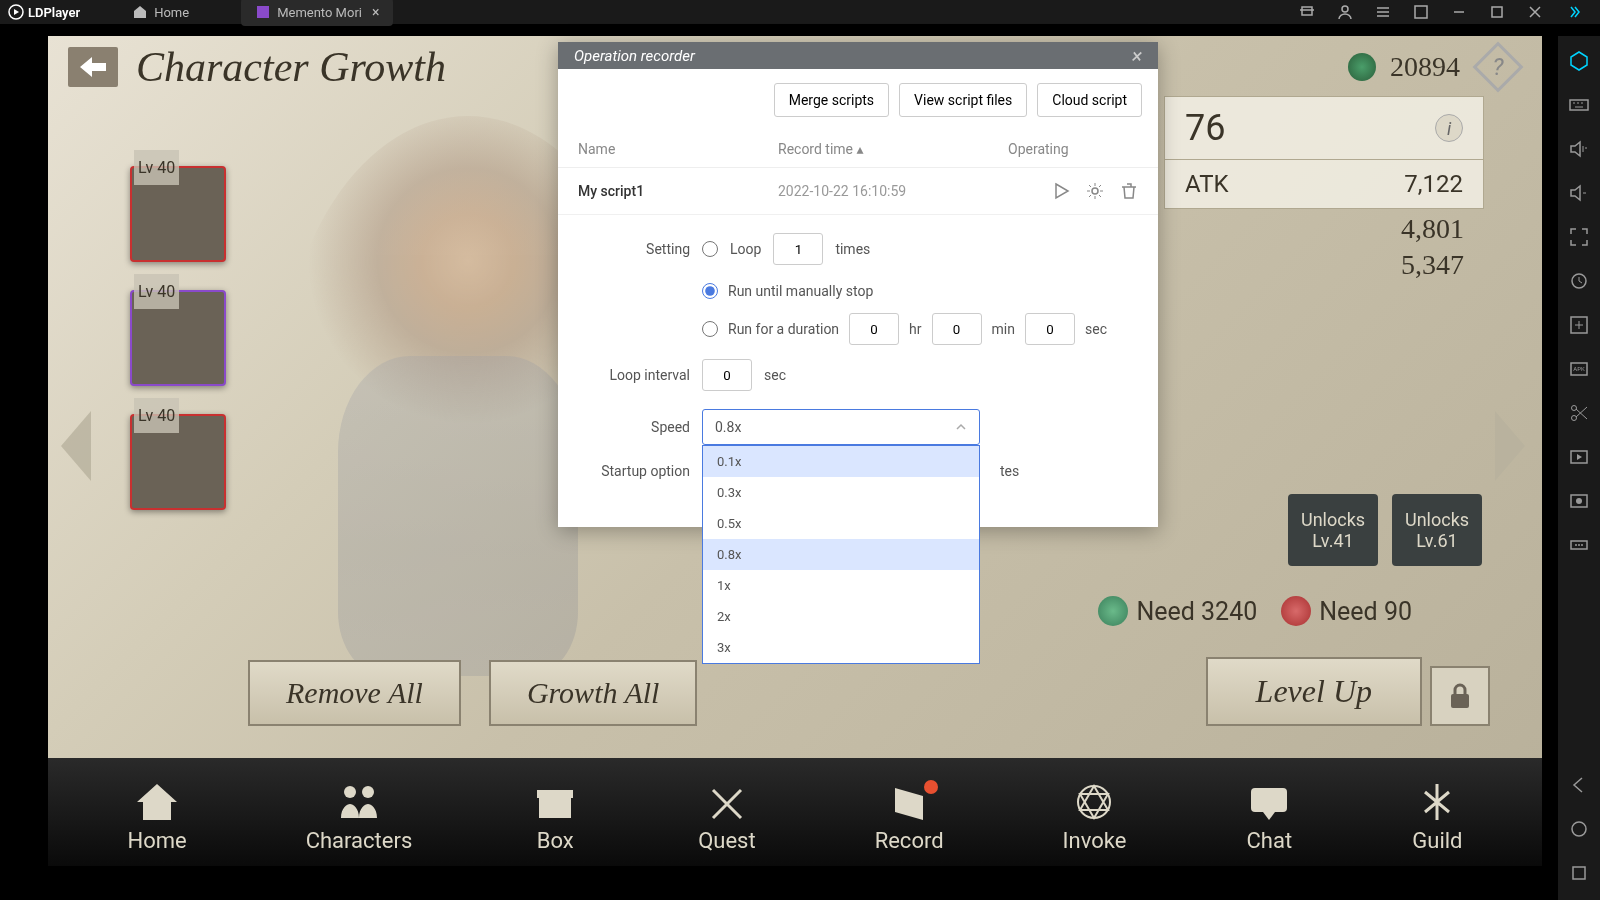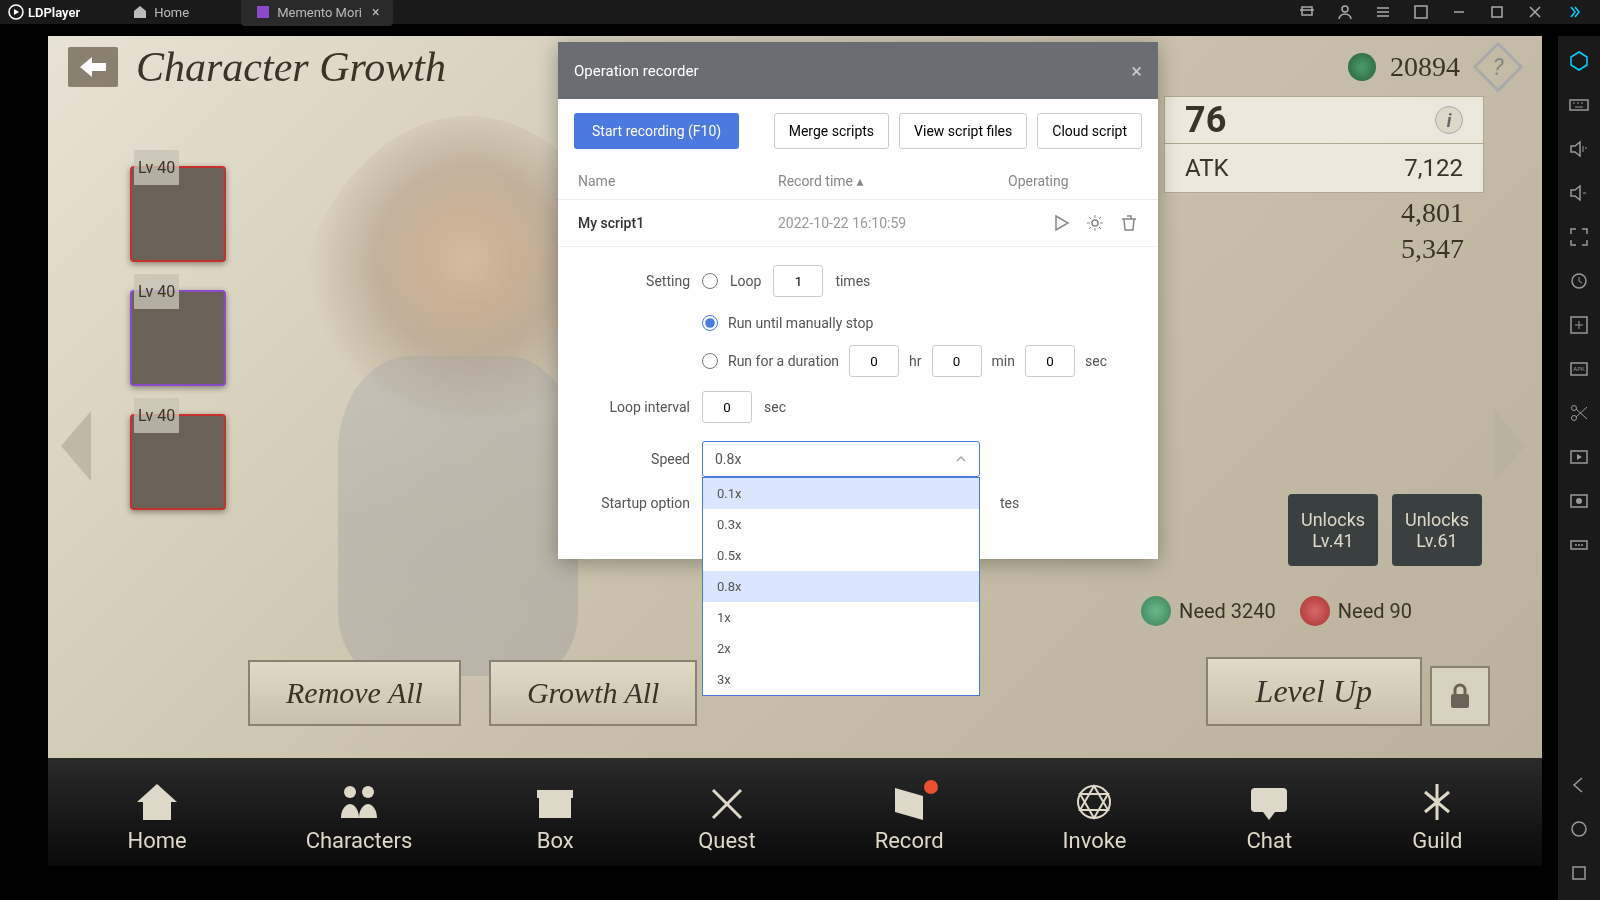--- a/index.html
+++ b/index.html
@@ -49,53 +49,53 @@
 .char-art::after { content: ''; position: absolute; left: 60px; top: 240px; width: 240px; height: 320px; background: linear-gradient(180deg, #4a5a8a 0%, #2a3a6a 60%, #3a4a7a 100%); opacity: 0.3; border-radius: 30% 30% 20% 20%; }
 
 
 .nav-arrow { position: absolute; top: 370px; width: 40px; height: 80px; cursor: pointer; }
 .nav-arrow.left { left: 8px; }
 .nav-arrow.right { right: 12px; }
 .nav-arrow svg { width: 100%; height: 100%; fill: #b8b29e; opacity: 0.8; }
 
 
 .stat-panel { position: absolute; right: 58px; top: 60px; width: 320px; }
-.stat-main { background: rgba(240,236,225,0.9); border: 1px solid #b0a890; padding: 2px 20px; font-family: Georgia, serif; font-weight: bold; }
+.stat-main { background: rgba(240,236,225,0.9); border: 1px solid #b0a890; padding: 10px 20px; font-family: Georgia, serif; }
 .stat-val76 { font-size: 36px; color: #3a3428; display: flex; align-items: center; justify-content: space-between; }
 .info-icon { width: 28px; height: 28px; border-radius: 50%; background: #ddd8c8; border: 1px solid #aaa; display: flex; align-items: center; justify-content: center; font-style: italic; font-size: 18px; color: #666; }
 .stat-row { background: rgba(240,236,225,0.9); border: 1px solid #b0a890; padding: 10px 20px; display: flex; justify-content: space-between; font-size: 24px; color: #3a3428; font-family: Georgia, serif; margin-top: -1px; }
 .stat-sub { text-align: right; padding: 4px 20px 0 0; font-size: 28px; color: #3a3428; font-family: Georgia, serif; }
 
 
 .unlocks-row { position: absolute; right: 60px; top: 458px; display: flex; gap: 14px; }
 .unlock-btn { width: 90px; height: 72px; background: #3a4040; color: #ddd8c8; display: flex; flex-direction: column; align-items: center; justify-content: center; font-family: Georgia, serif; font-size: 18px; border-radius: 4px; cursor: pointer; }
 
 
 .need-row { position: absolute; right: 130px; top: 560px; display: flex; gap: 24px; align-items: center; }
-.need-item { display: flex; align-items: center; gap: 8px; font-size: 20px; color: #3a3428; font-family: Georgia, serif; }
+.need-item { display: flex; align-items: center; gap: 8px; font-size: 25px; color: #3a3428; font-family: Georgia, serif; }
 .need-orb { width: 30px; height: 30px; border-radius: 50%; }
 .need-orb.green { background: radial-gradient(#6aba8a, #3a7e5a); }
 .need-orb.red { background: radial-gradient(#d86a6a, #a83030); }
 
 
 .bottom-btns { position: absolute; left: 200px; bottom: 140px; display: flex; gap: 28px; border-radius: 30px; }
 .big-btn { padding: 14px 36px; font-size: 30px; font-family: Georgia, serif; color: #3a3428; background: linear-gradient(#e0dac8, #c8c0aa); border: 2px solid #8a8270; cursor: pointer; font-style: italic; }
 .levelup-btn { position: absolute; right: 120px; bottom: 140px; padding: 14px 48px; font-size: 32px; font-family: Georgia, serif; color: #3a3428; background: linear-gradient(#e0dac8, #c8c0aa); border: 2px solid #8a8270; cursor: pointer; font-style: italic; }
 .lock-btn { position: absolute; right: 52px; bottom: 140px; width: 60px; height: 60px; background: #d8d2c0; border: 2px solid #8a8270; display: flex; align-items: center; justify-content: center; cursor: pointer; }
 .lock-btn svg { width: 30px; height: 30px; fill: #6a6256; }
 
 
 .bottom-nav { position: absolute; bottom: 0; left: 0; right: 0; height: 108px; background: linear-gradient(0deg, #0a0a0a, #2a2a2a); display: flex; justify-content: space-around; align-items: center; padding: 8px 20px 0; }
 .nav-item { display: flex; flex-direction: column; align-items: center; gap: 4px; color: #ddd8c8; font-family: Georgia, serif; font-size: 22px; cursor: pointer; position: relative; }
 .nav-icon { width: 48px; height: 44px; display: flex; align-items: center; justify-content: center; }
 .notif-dot { position: absolute; top: 0; right: 6px; width: 14px; height: 14px; border-radius: 50%; background: #e85030; }
 
 
 .recorder { position: absolute; left: 558px; top: 42px; width: 600px; background: #fff; box-shadow: 0 4px 20px rgba(0,0,0,0.3); font-size: 14px; }
-.rec-header { height: 57px; background: #6a6e72; color: #fff; display: flex; align-items: center; padding: 0 16px; font-size: 15px; }
+.rec-header { height: 27px; background: #6a6e72; color: #fff; display: flex; align-items: center; padding: 0 16px; font-size: 15px; font-style: italic; }
 .rec-close { margin-left: auto; cursor: pointer; font-size: 20px; color: #ccc; }
 .rec-toolbar { padding: 14px 16px; display: flex; gap: 10px; flex-wrap: wrap; justify-content: flex-end; }
 .rec-start { background: #4a7ae0; color: #fff; border: none; padding: 10px 18px; border-radius: 3px; cursor: pointer; font-size: 14px; margin-right: auto; }
 .rec-btn { background: #fff; border: 1px solid #ccc; padding: 8px 14px; border-radius: 3px; cursor: pointer; font-size: 14px; }
 .rec-cols { display: flex; padding: 10px 20px; color: #888; font-size: 14px; border-bottom: 1px solid #eee; }
 .col-name { flex: 0 0 200px; }
 .col-time { flex: 0 0 230px; }
 .col-op { flex: 1; }
 .rec-row { display: flex; align-items: center; padding: 14px 20px; border-bottom: 1px solid #f0f0f0; }
 .rec-row .col-name { color: #333; font-weight: 500; }
@@ -442,21 +442,20 @@
     </div>
   </div>
 </div>
 
 <div class="recorder">
   <div class="rec-header">
     <span>Operation recorder</span>
     <span class="rec-close">×</span>
   </div>
   <div class="rec-toolbar">
-    <button class="rec-start">Start recording (F10)</button>
     <button class="rec-btn">Merge scripts</button>
     <button class="rec-btn">View script files</button>
     <button class="rec-btn">Cloud script</button>
   </div>
   <div class="rec-cols">
     <div class="col-name">Name</div>
     <div class="col-time"><span>Record time</span> <span>▴</span></div>
     <div class="col-op">Operating</div>
   </div>
   <div class="rec-row">

